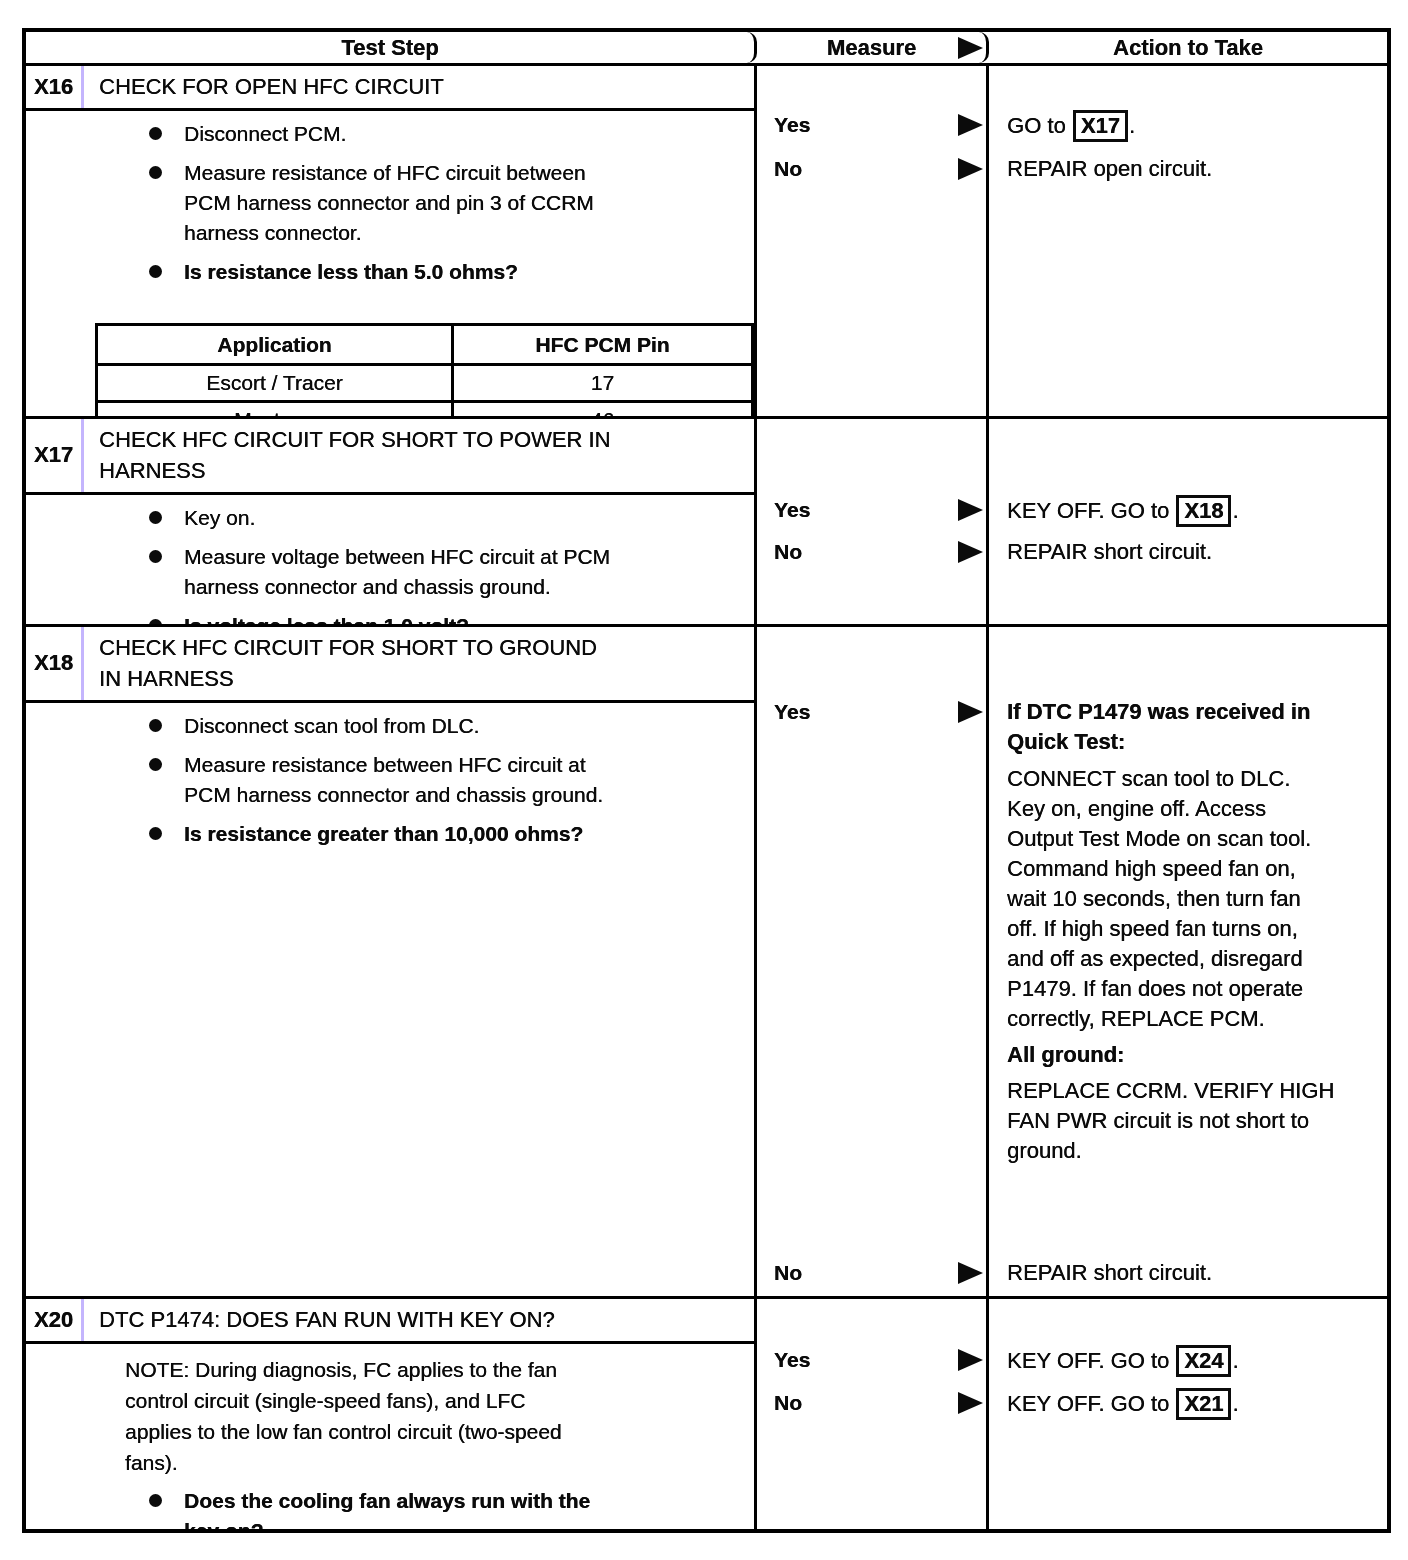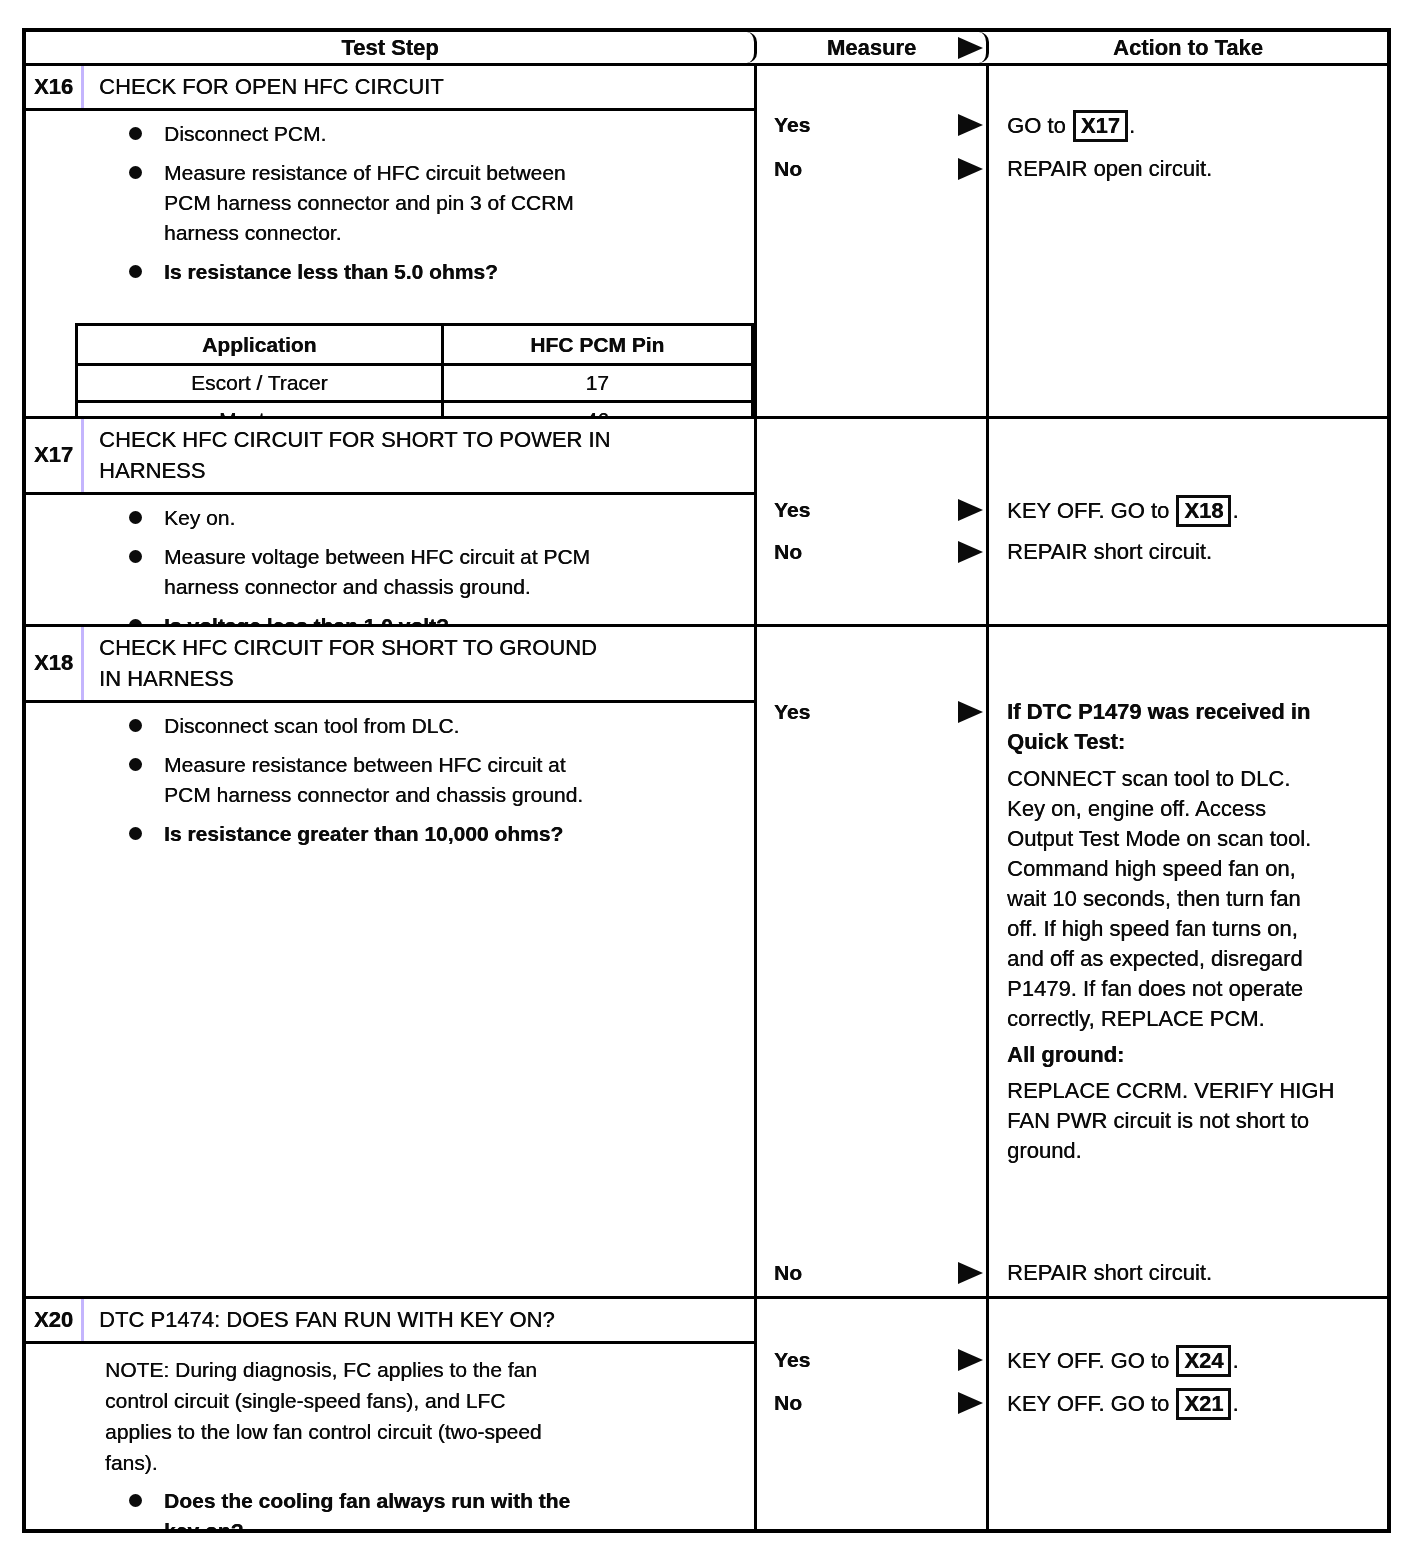--- a/index.html
+++ b/index.html
@@ -16,21 +16,21 @@
   .hdr-result{border-right:3px solid #000;position:relative;}
   .hdr-arr{position:absolute;right:3px;top:5px;}
   
   .section{display:grid;grid-template-columns:731px 1fr;border-bottom:3px solid #000;position:relative;}
   .s0{height:353px;} .s1{height:208px;} .s2{height:672px;} .s3{height:230px;border-bottom:none;}
   .teststep{border-right:3px solid #000;overflow:hidden;}
   .titlerow{display:grid;grid-template-columns:58px 1fr;border-bottom:3px solid #000;}
   .stepnum{border-right:3px solid #c4b5fd;font-weight:bold;font-size:22px;
            display:flex;align-items:center;justify-content:center;padding:4px 0 5px;}
   .steptitle{font-size:22px;line-height:31px;padding:5px 12px 6px 15px;white-space:pre-line;}
-  .ts-body{padding-top:8px;}
+  .ts-body{padding-top:8px;padding-left:20px;}
   .bullet{display:grid;grid-template-columns:44px 1fr;margin:0 10px 9px 94px;
           font-size:21px;line-height:30px;}
   .dot{width:13px;height:13px;border-radius:50%;background:#0b0b0b;margin-top:8px;margin-left:9px;}
   .btext{white-space:pre-line;}
   .bold{font-weight:bold;}
   .note{margin:2px 14px 8px 79px;font-size:21px;line-height:31px;white-space:pre-line;}
   
   .pintable{border-collapse:collapse;margin:36px 0 0 49px;}
   .pintable th,.pintable td{border:3px solid #000;text-align:center;font-size:21px;padding:0;}
   .pintable th{height:40px;font-weight:bold;}

